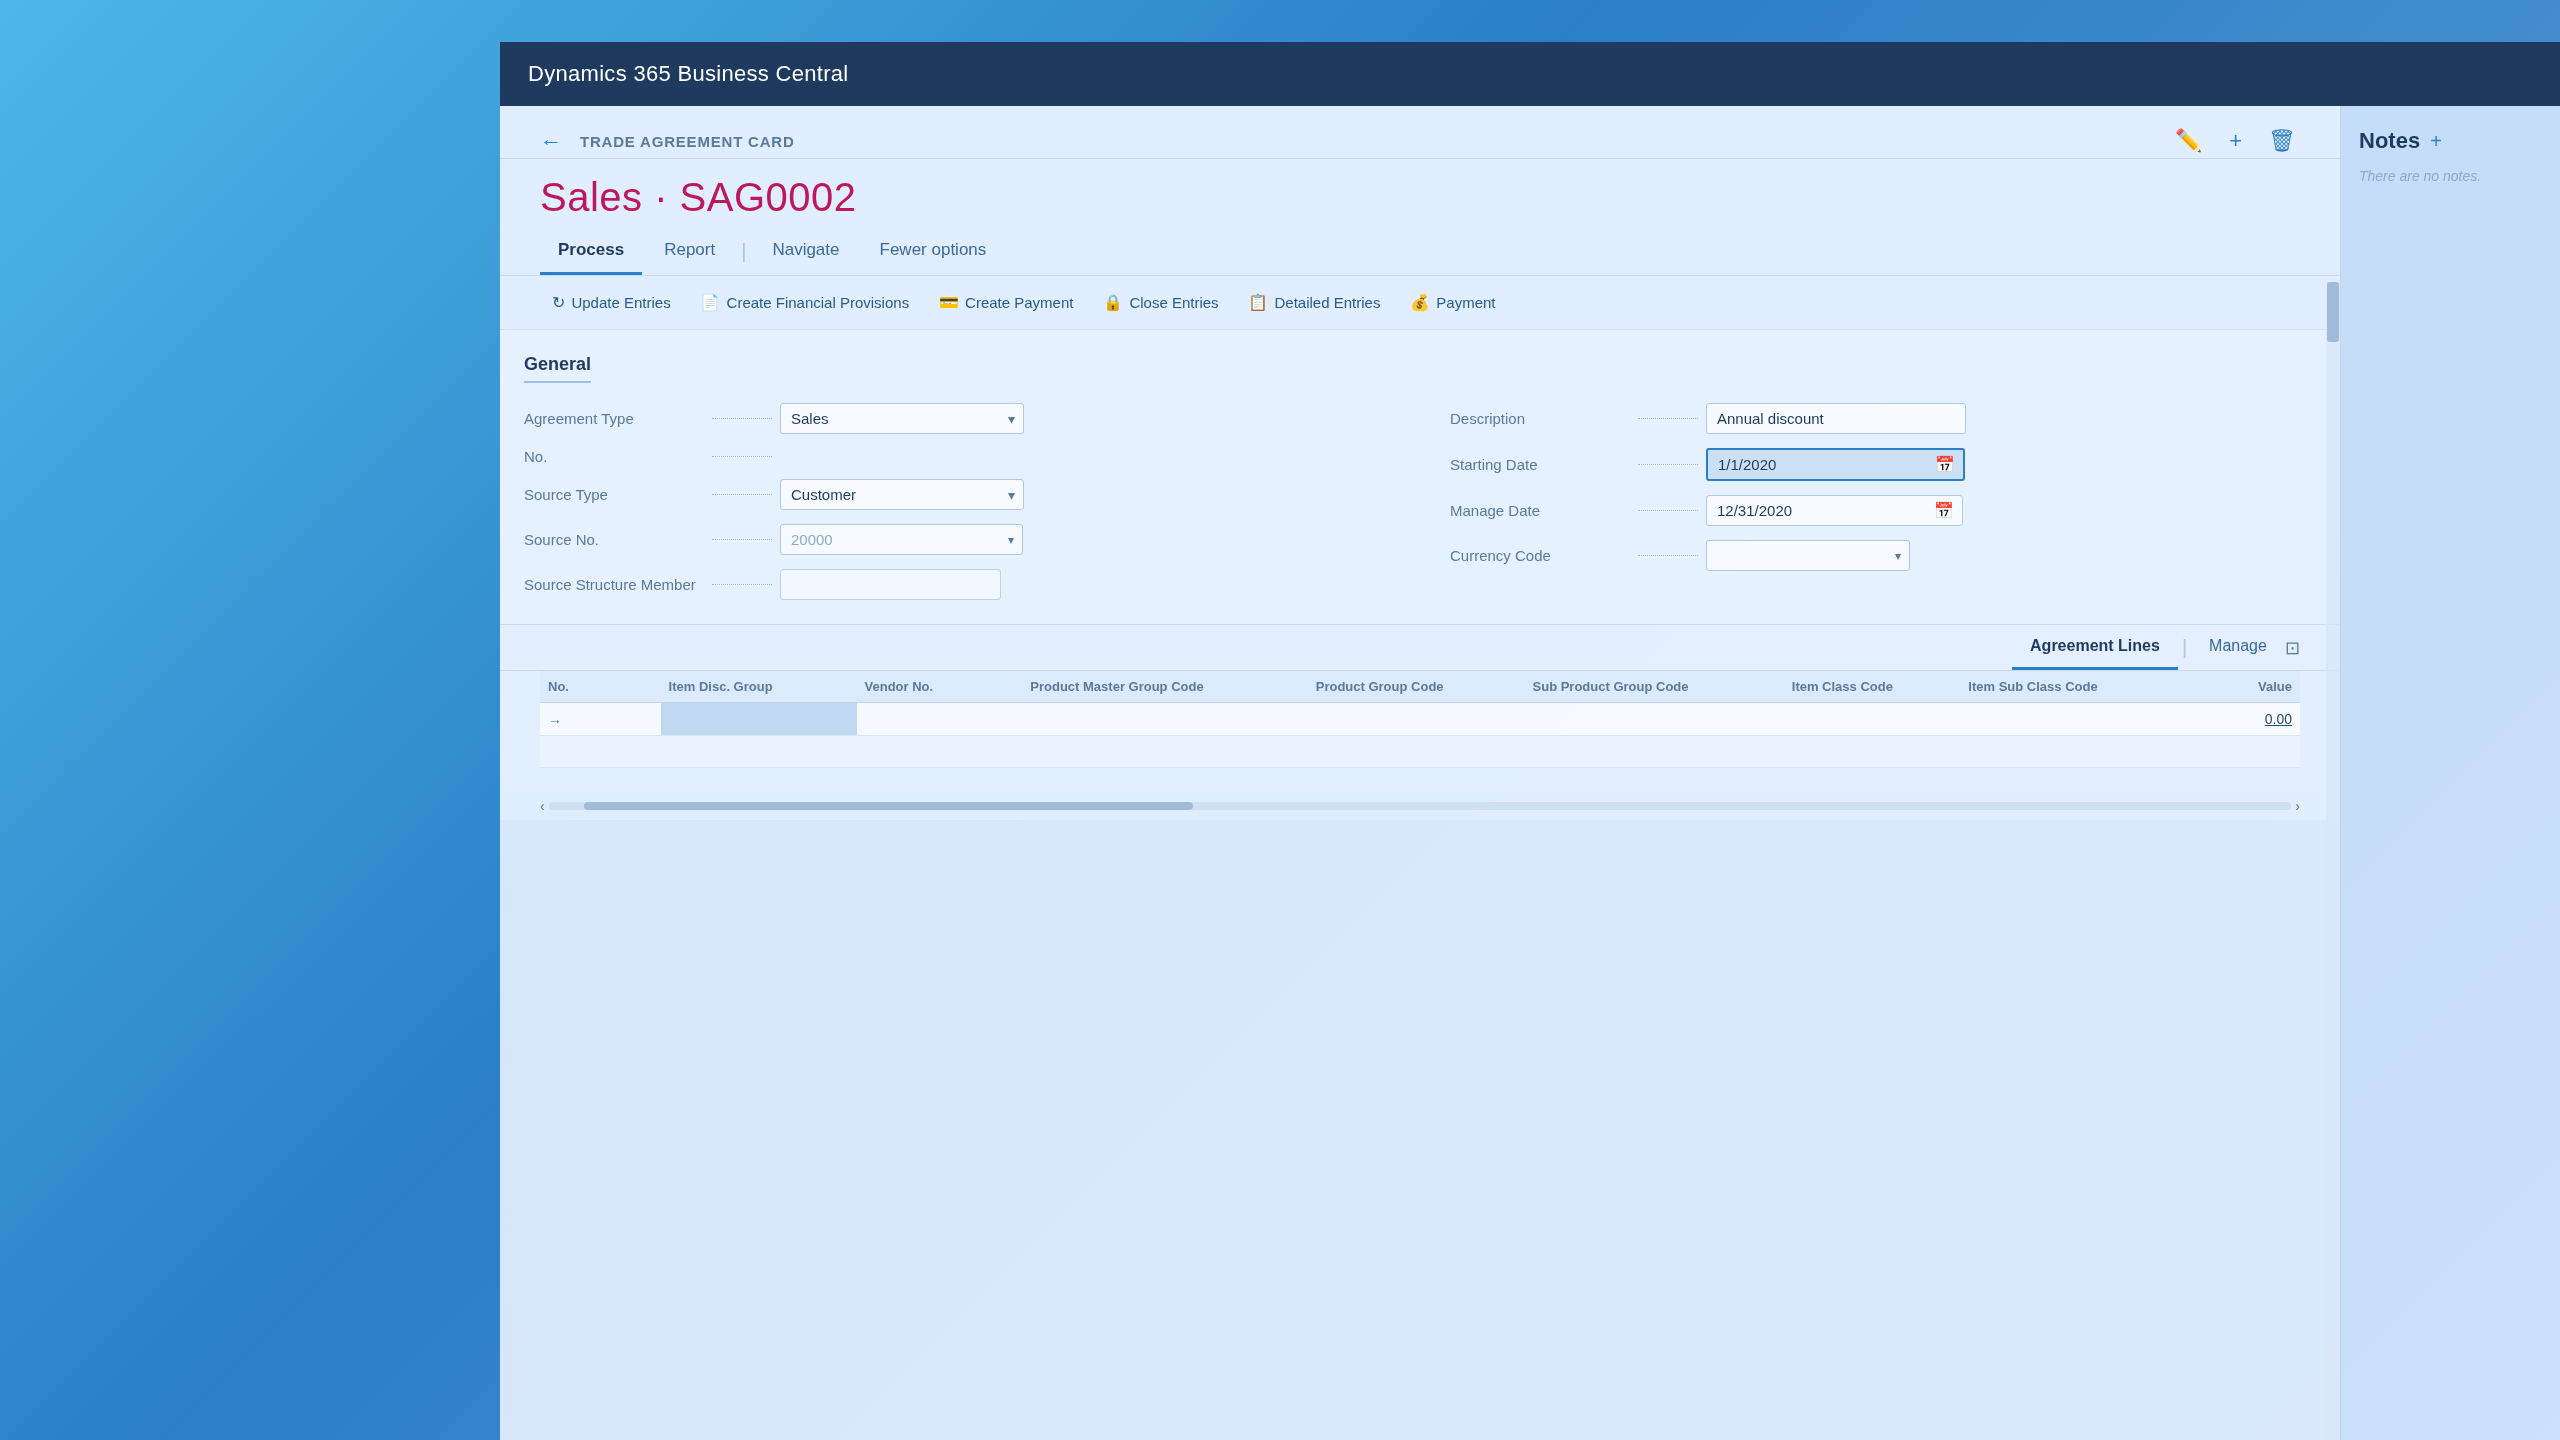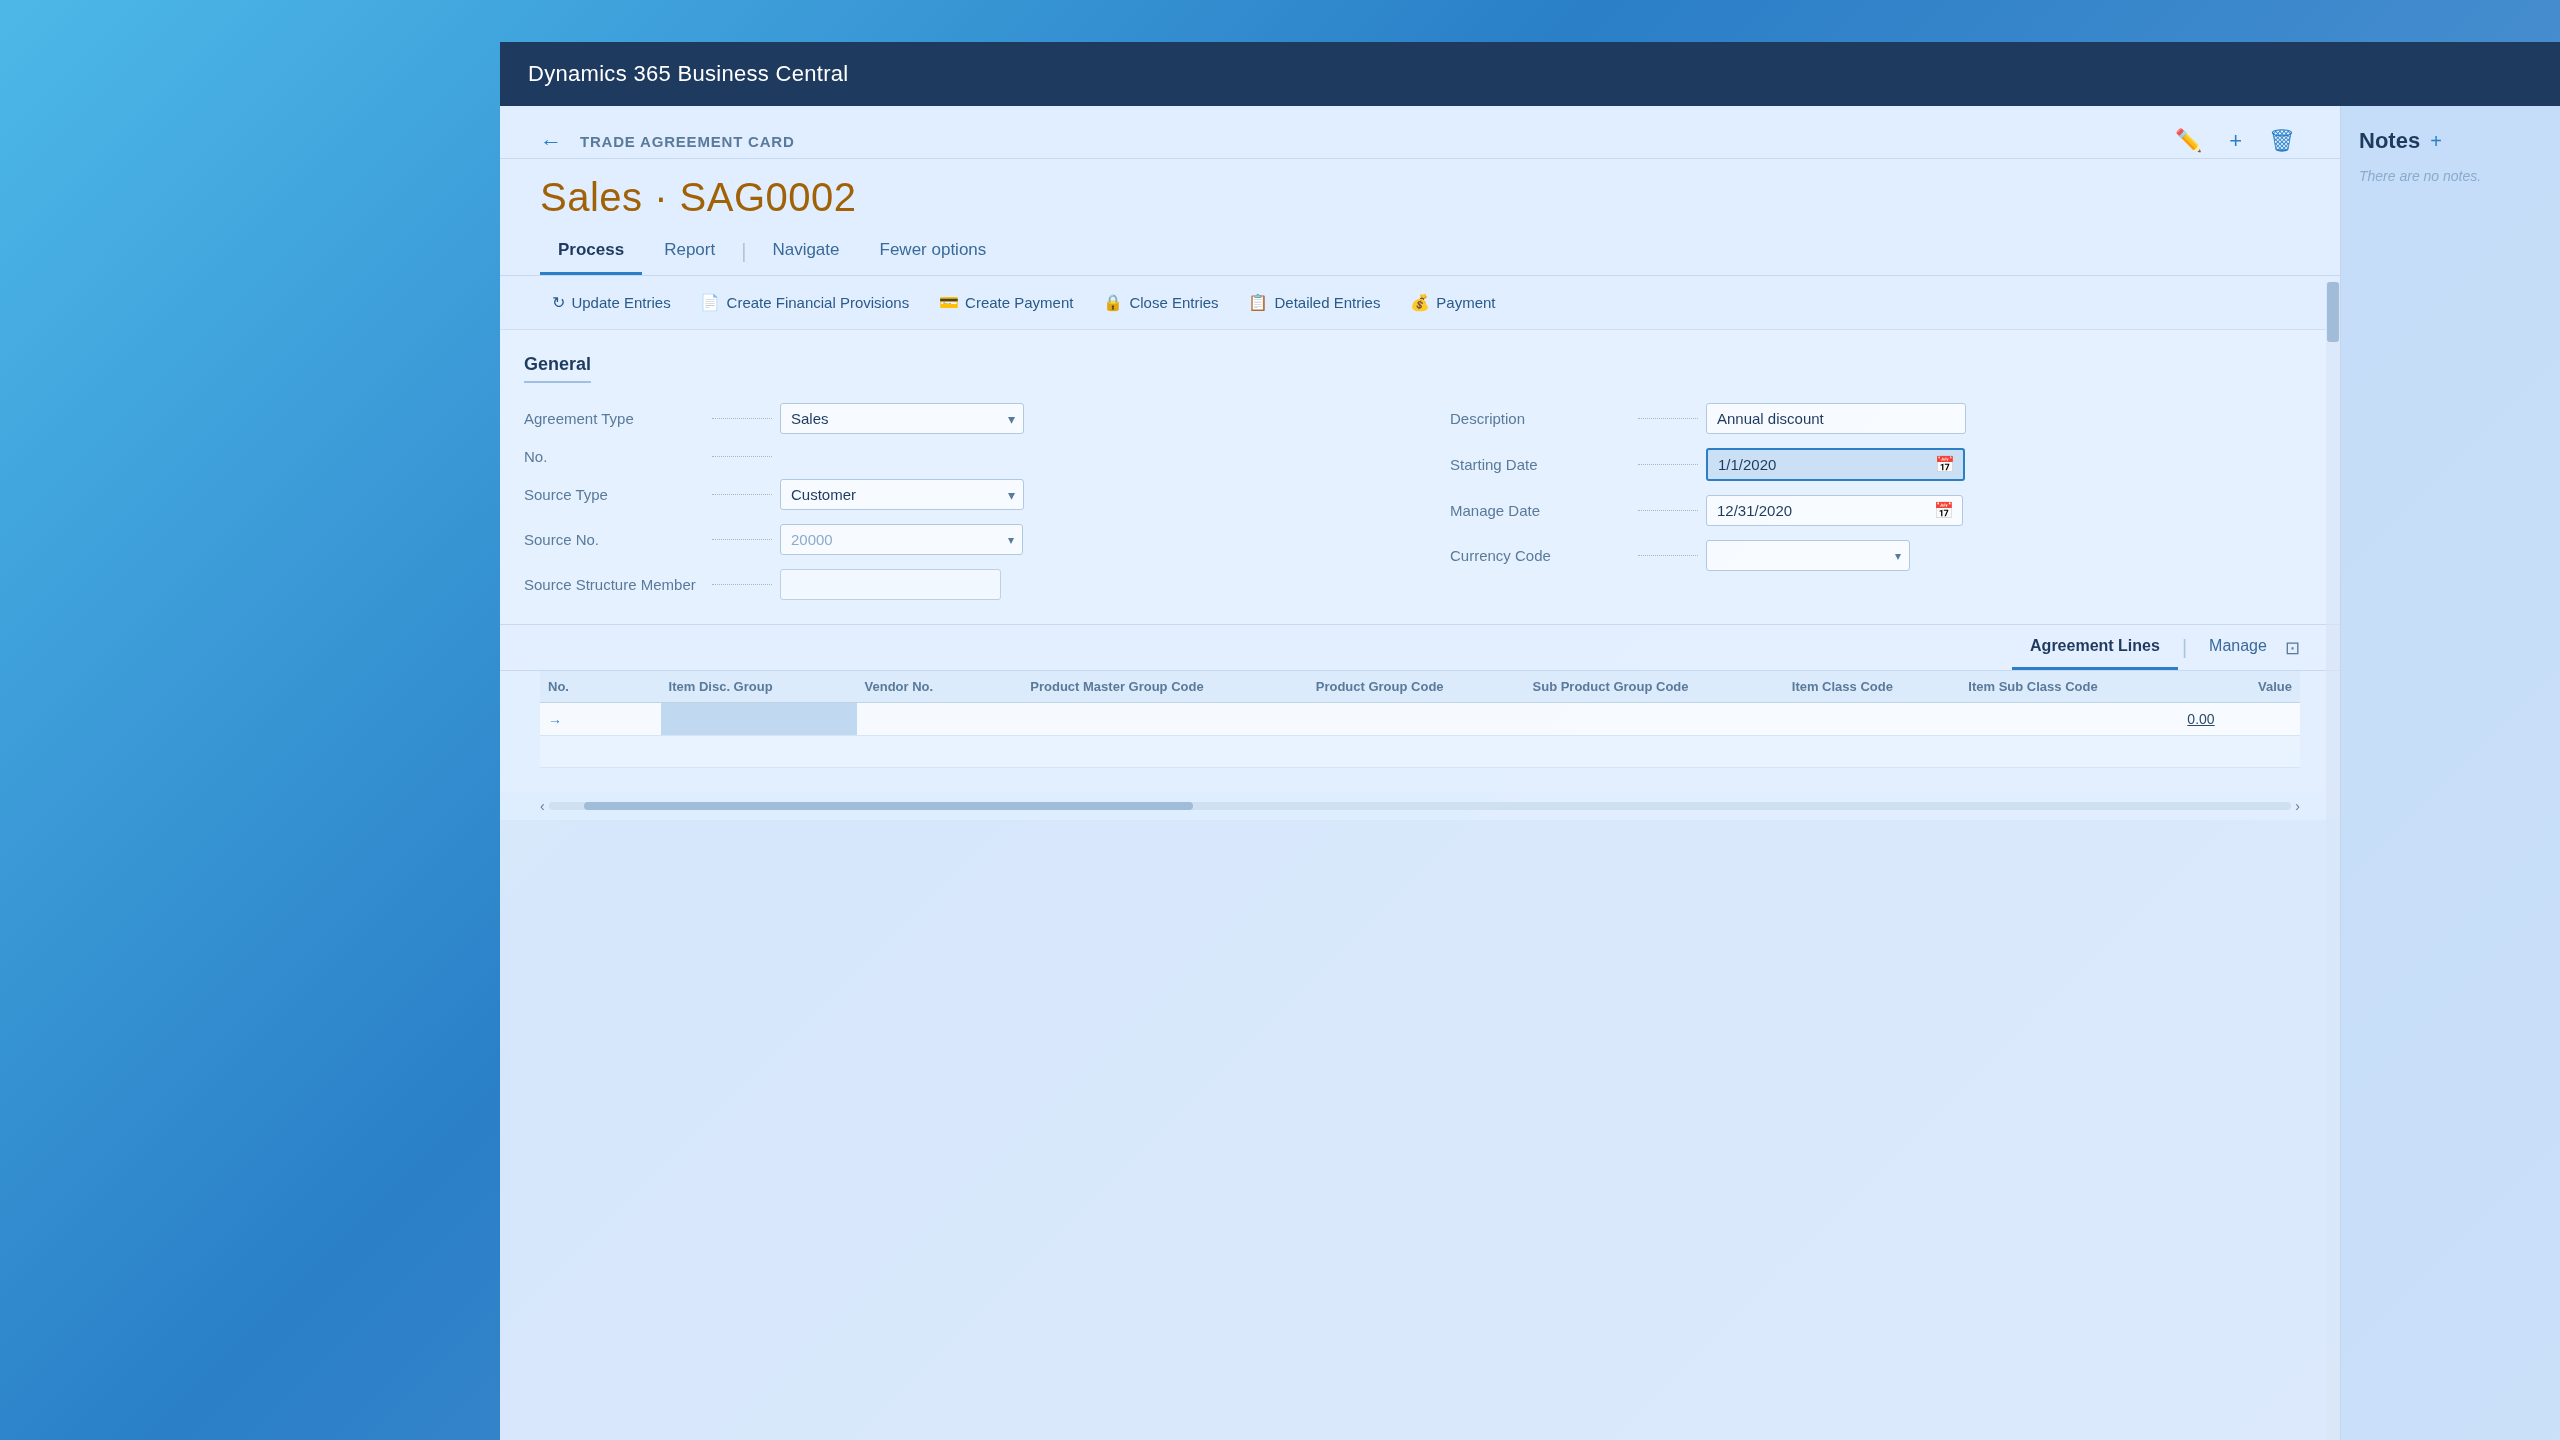--- a/index.html
+++ b/index.html
@@ -118,21 +118,21 @@
       padding: 4px;
     }
 
     .card-title-row {
       background: rgba(225, 238, 255, 0.95);
       padding: 16px 40px 8px 40px;
     }
     .card-title {
       font-size: 40px;
       font-weight: 300;
-      color: #a16207;
+      color: #be185d;
       letter-spacing: 0.5px;
     }
 
     
     .tab-nav {
       background: rgba(225, 238, 255, 0.95);
       padding: 0 40px;
       display: flex;
       align-items: center;
       border-bottom: 1px solid #c8d8ee;
@@ -419,21 +419,21 @@
       background: rgba(255,255,255,0.7);
     }
     .row-arrow {
       color: #2a7fc7;
       font-size: 14px;
     }
     .cell-blue {
       background: #c0d8f0 !important;
     }
     .value-cell {
-      text-align: left;
+      text-align: right;
       text-decoration: underline;
     }
 
     
     .scroll-bar-area {
       padding: 6px 40px;
       background: rgba(225, 238, 255, 0.85);
       display: flex;
       align-items: center;
       gap: 4px;

